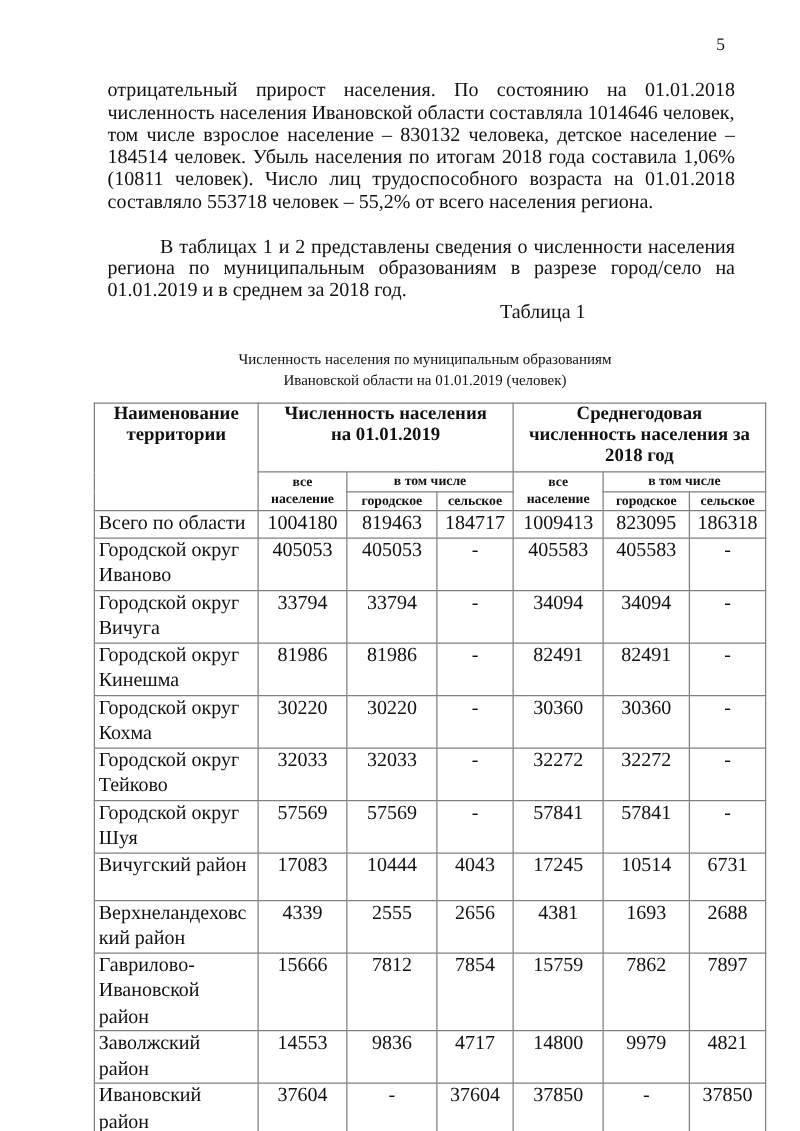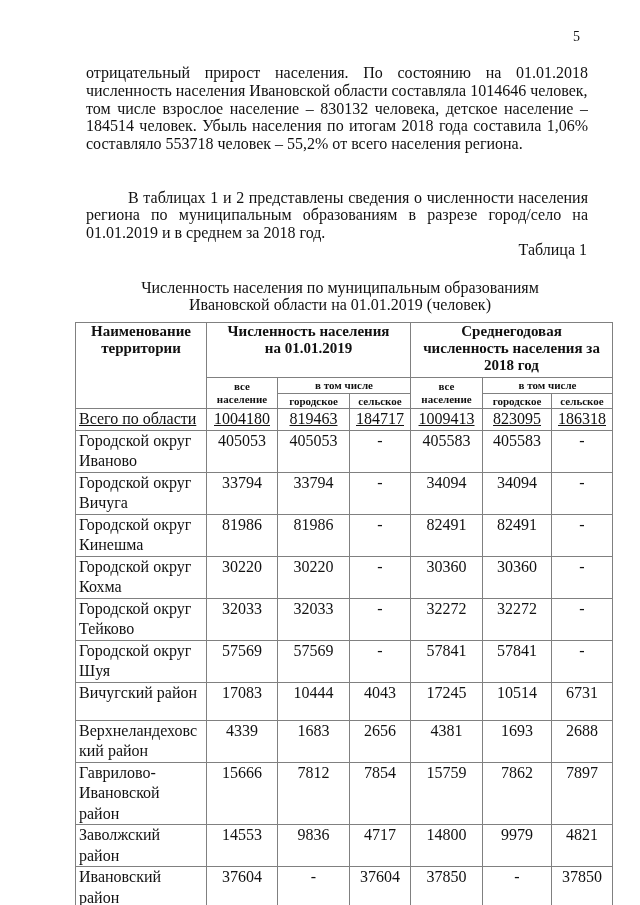--- a/index.html
+++ b/index.html
@@ -5,24 +5,24 @@
     html, body { margin: 0; padding: 0; background: #ffffff; }
     body { width: 640px; height: 905px; position: relative; overflow: hidden;
            font-family: "Liberation Serif", serif; color: #111; }
     .page-number { position: absolute; left: 573px; top: 28px; font-size: 14px; line-height: 18px; }
     .text-block { position: absolute; left: 86px; width: 502px; font-size: 16px; line-height: 17.8px; }
     #para1 { top: 64px; }
     #para2 { top: 188.6px; }
     .line { white-space: nowrap; text-align: justify; text-align-last: justify; height: 17.8px; overflow: hidden; }
     .line.indent { padding-left: 42px; }
     .line.last { text-align: center; text-align-last: left; }
-    .caption-label { position: absolute; left: 400px; width: 187px; top: 241px; text-align: right;
+    .caption-label { position: absolute; left: 400px; width: 187px; top: 241px; text-align: left;
                      font-size: 16px; line-height: 18px; }
     .table-title { position: absolute; left: 86px; width: 508px; top: 279px; text-align: center;
-                   font-size: 16px; line-height: 17px; }
+                   font-size: 12px; line-height: 17px; }
     table.pop { position: absolute; left: 75px; top: 322px; width: 537px; border-collapse: collapse;
                 table-layout: fixed; }
     table.pop td, table.pop th { border: 1.5px solid #808080; padding: 0 3px; box-sizing: border-box; }
     th.h-main { font-weight: bold; font-size: 15px; line-height: 17px; 
                 vertical-align: top; padding-top: 4px; white-space: pre-line; }
     th.h-sub { font-weight: bold; font-size: 11px; line-height: 13px; text-align: center;
                vertical-align: middle; padding: 0 1px; white-space: pre-line; }
     td.name { font-size: 16px; line-height: 20.5px; vertical-align: top; text-align: left;
               white-space: pre-line; padding-left: 4px; padding-top: 0; }
     td.val { font-size: 16px; line-height: 20.5px; vertical-align: top; text-align: center; padding-top: 0; }
@@ -30,20 +30,21 @@
 </head>
 <body>
 
 <div class="page-number">5</div>
 
 <div class="text-block" id="para1">
     <div class="line">отрицательный прирост населения. По состоянию на 01.01.2018</div>
     <div class="line">численность населения Ивановской области составляла 1014646 человек, в</div>
     <div class="line">том числе взрослое население – 830132 человека, детское население –</div>
     <div class="line">184514 человек. Убыль населения по итогам 2018 года составила  1,06%</div>
+    <div class="line">(10811 человек). Число лиц трудоспособного возраста на 01.01.2018</div>
     <div class="line last">составляло 553718 человек – 55,2% от всего населения региона.</div>
   </div>
 <div class="text-block" id="para2">
     <div class="line indent">В таблицах 1 и 2 представлены сведения о численности населения</div>
     <div class="line">региона по муниципальным образованиям в разрезе город/село на</div>
     <div class="line last">01.01.2019 и в среднем за 2018 год.</div>
   </div>
 
 <div class="caption-label">Таблица 1</div>
 
@@ -81,21 +82,21 @@
       <th class="h-sub" colspan="2">в том числе</th>
     </tr>
     <tr style="height:15px">
       <th class="h-sub">городское</th>
       <th class="h-sub">сельское</th>
       <th class="h-sub">городское</th>
       <th class="h-sub">сельское</th>
     </tr>
   </thead>
   <tbody id="table-body">
-      <tr style="height: 21px; text-decoration: underline;">
+      <tr style="height: 21px;">
         <td class="name">Всего по области</td>
         <td class="val">1004180</td>
         <td class="val">819463</td>
         <td class="val">184717</td>
         <td class="val">1009413</td>
         <td class="val">823095</td>
         <td class="val">186318</td>
       </tr>
       <tr style="height: 42px;">
         <td class="name">Городской округ
@@ -163,21 +164,21 @@
         <td class="val">10444</td>
         <td class="val">4043</td>
         <td class="val">17245</td>
         <td class="val">10514</td>
         <td class="val">6731</td>
       </tr>
       <tr style="height: 42px;">
         <td class="name">Верхнеландеховс
 кий район</td>
         <td class="val">4339</td>
-        <td class="val">1683</td>
+        <td class="val">2555</td>
         <td class="val">2656</td>
         <td class="val">4381</td>
         <td class="val">1693</td>
         <td class="val">2688</td>
       </tr>
       <tr style="height: 41px;">
         <td class="name">Гаврилово-
 Ивановской район</td>
         <td class="val">15666</td>
         <td class="val">7812</td>

